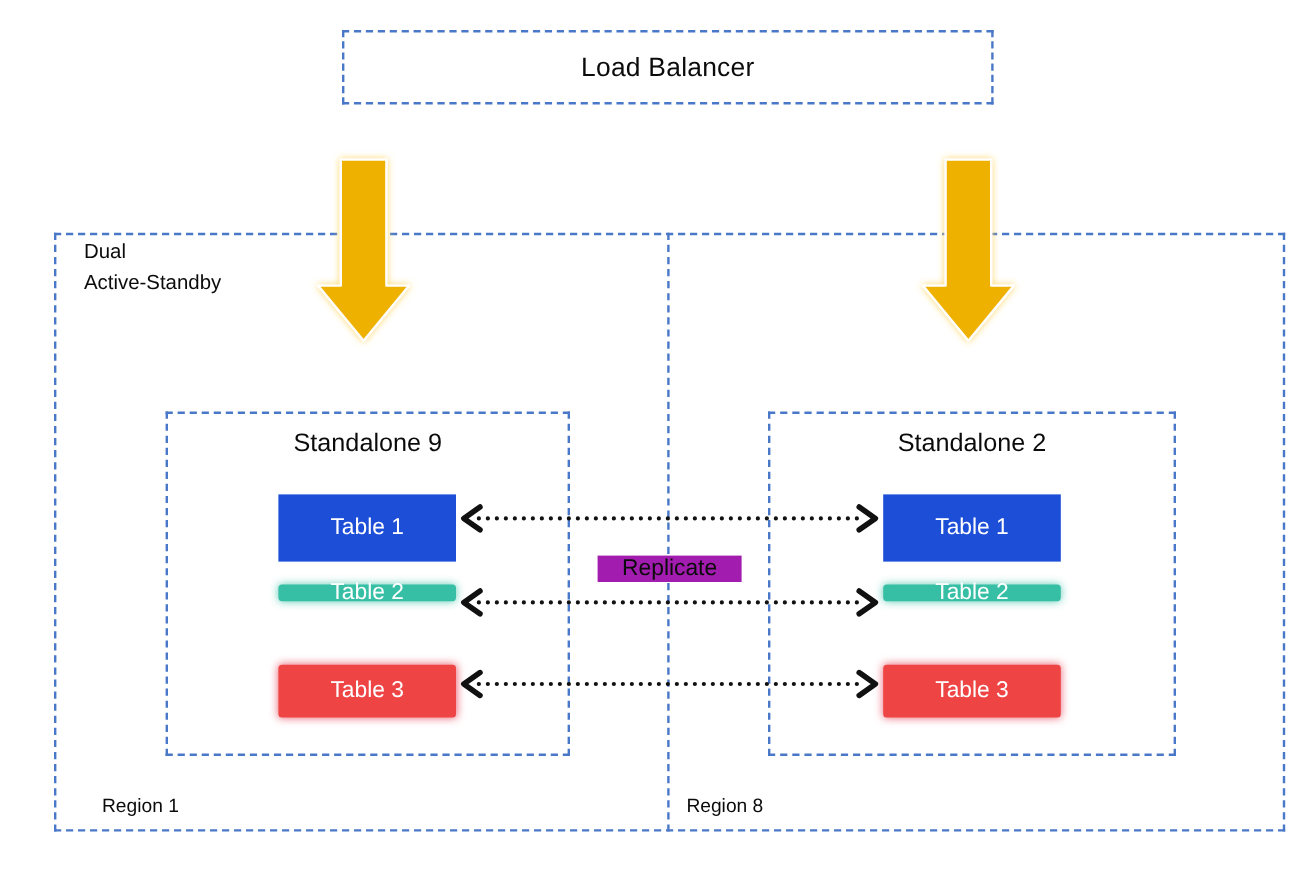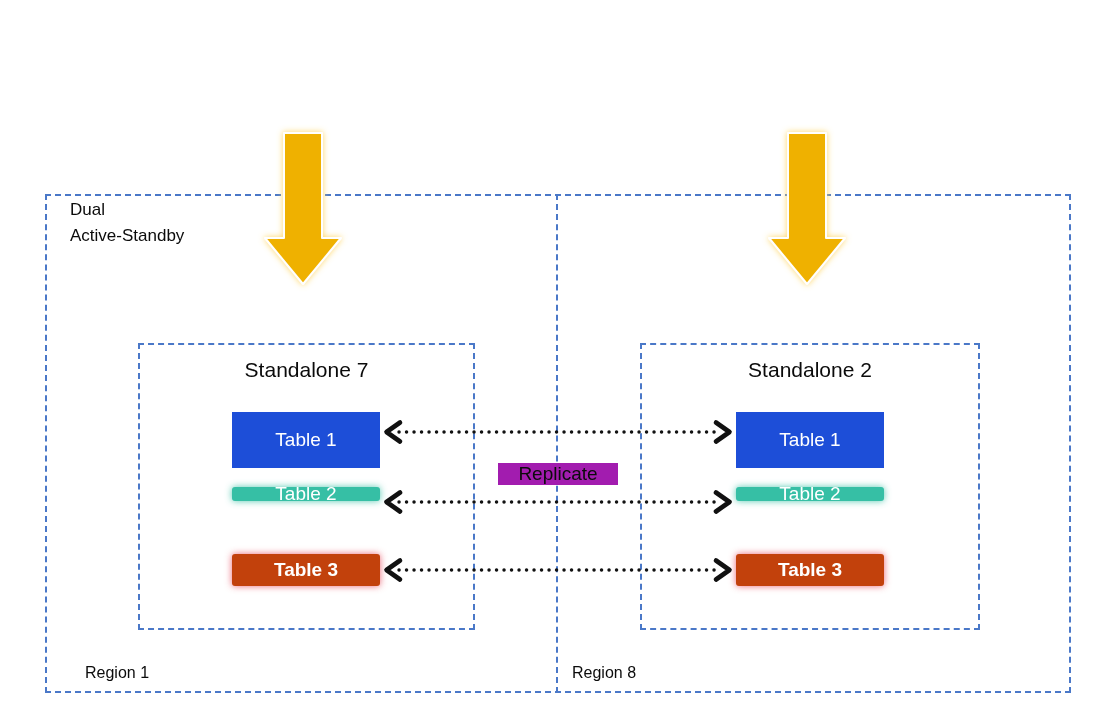--- a/index.html
+++ b/index.html
@@ -67,23 +67,22 @@
     display: flex; align-items: center; justify-content: center;
     color: #ffffff;
     font-size: 19px;
   }
   .chip.green { background: #1d4ed8; height: 56px; }
   .chip.teal  {
     background: #36bfa5; height: 14px; border-radius: 3px;
     box-shadow: 0 0 7px rgba(54,191,165,0.85);
   }
   .chip.red   {
-    background: #c2410c; height: 32px; border-radius: 3px;
+    background: #ef4444; height: 44px; border-radius: 3px;
     box-shadow: 0 0 7px rgba(232,75,94,0.85);
-    font-weight: bold;
   }
   .col-left  { left: 232px; }
   .col-right { left: 736px; }
   .row-1 { top: 412px; }
   .row-2 { top: 487px; }
   .row-3 { top: 554px; }
 
   .replicate-label {
     position: absolute;
     left: 498px; top: 463px; width: 120px;
@@ -99,34 +98,37 @@
     pointer-events: none;
   }
   .dots    { stroke: #111111; stroke-width: 3.4; stroke-linecap: round; stroke-dasharray: 0.1 7.4; fill: none; }
   .chevron { stroke: #111111; stroke-width: 4.6; stroke-linecap: round; stroke-linejoin: round; fill: none; }
 </style>
 </head>
 <body>
 
 <div class="canvas">
 
+  <div class="dashed-box lb-box">
+    <span class="lb-label">Load Balancer</span>
+  </div>
 
   <div class="dashed-box outer-box"></div>
   <div class="region-divider"></div>
 
   <div class="cluster-label">
     <div>Dual</div>
     <div>Active-Standby</div>
   </div>
 
   <div class="region-label r1">Region 1</div>
   <div class="region-label r2">Region 8</div>
 
   <div class="dashed-box standalone-1">
-    <div class="standalone-title">Standalone 7</div>
+    <div class="standalone-title">Standalone 9</div>
   </div>
 
   <div class="dashed-box standalone-2">
     <div class="standalone-title">Standalone 2</div>
   </div>
 
   <div class="chip green col-left row-1">Table 1</div>
   <div class="chip teal  col-left row-2">Table 2</div>
   <div class="chip red   col-left row-3">Table 3</div>
 

